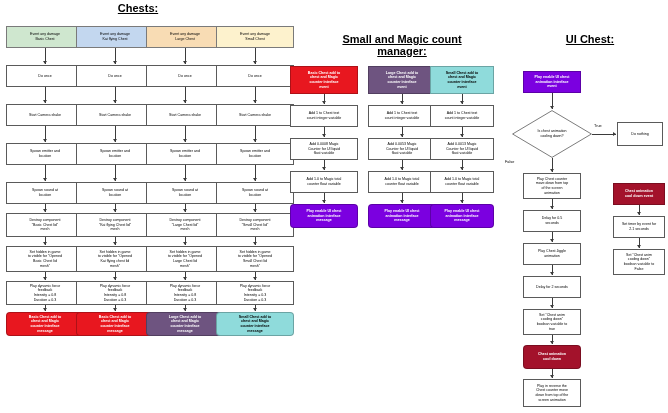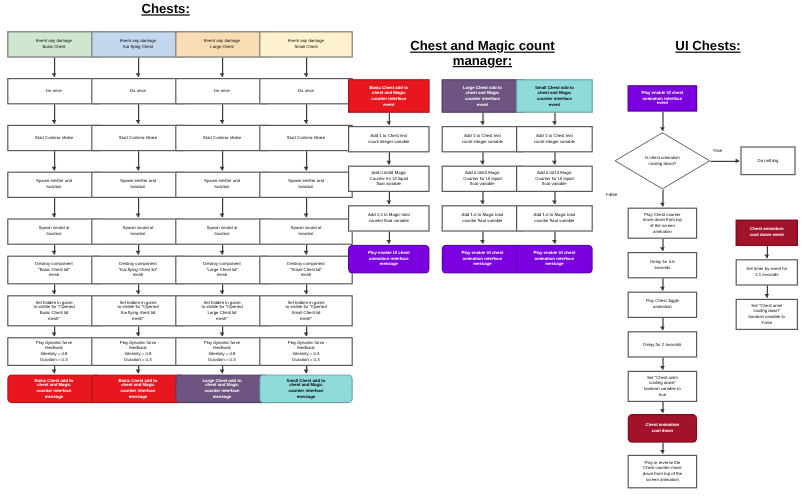--- a/index.html
+++ b/index.html
@@ -90,23 +90,23 @@
     color:#000;
     white-space:nowrap;
   }
 </style>
 </head>
 <body>
 
 <div class="canvas">
 
   <div class="section-title" style="left:78px;top:2px;width:120px;">Chests:</div>
-  <div class="section-title" style="left:318px;top:33px;width:168px;white-space:pre-line;">Chest and Magic count
+  <div class="section-title" style="left:318px;top:33px;width:168px;white-space:pre-line;">Small and Magic count
 manager:</div>
-  <div class="section-title" style="left:545px;top:33px;width:90px;">UI Chests:</div>
+  <div class="section-title" style="left:545px;top:33px;width:90px;">UI Chest:</div>
 
   <div class="node ev" style="left:6px;top:26px;width:78px;height:22px;background:#cfe7cf;">Event any damage
 Basic Chest</div>
   <div class="vline" style="left:45px;top:48px;height:16px;"></div>
   <div class="arrow-down" style="left:42.8px;top:61px;"></div>
   <div class="node" style="left:6px;top:65px;width:78px;height:22px;">Do once</div>
   <div class="vline" style="left:45px;top:87px;height:16px;"></div>
   <div class="arrow-down" style="left:42.8px;top:100px;"></div>
   <div class="node" style="left:6px;top:104px;width:78px;height:22px;">Start Camera shake</div>
   <div class="vline" style="left:45px;top:126px;height:16px;"></div>

